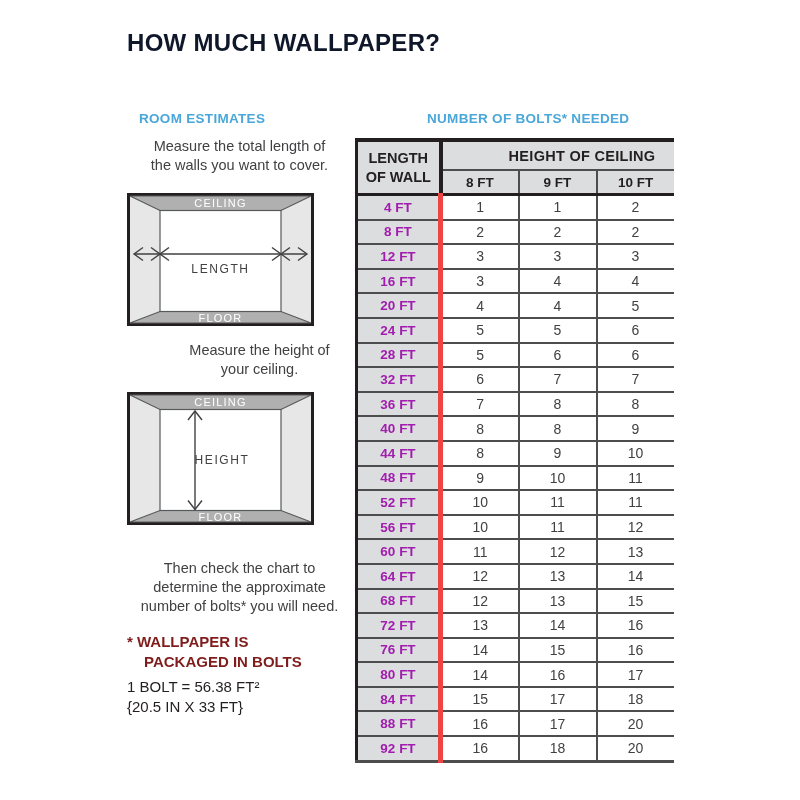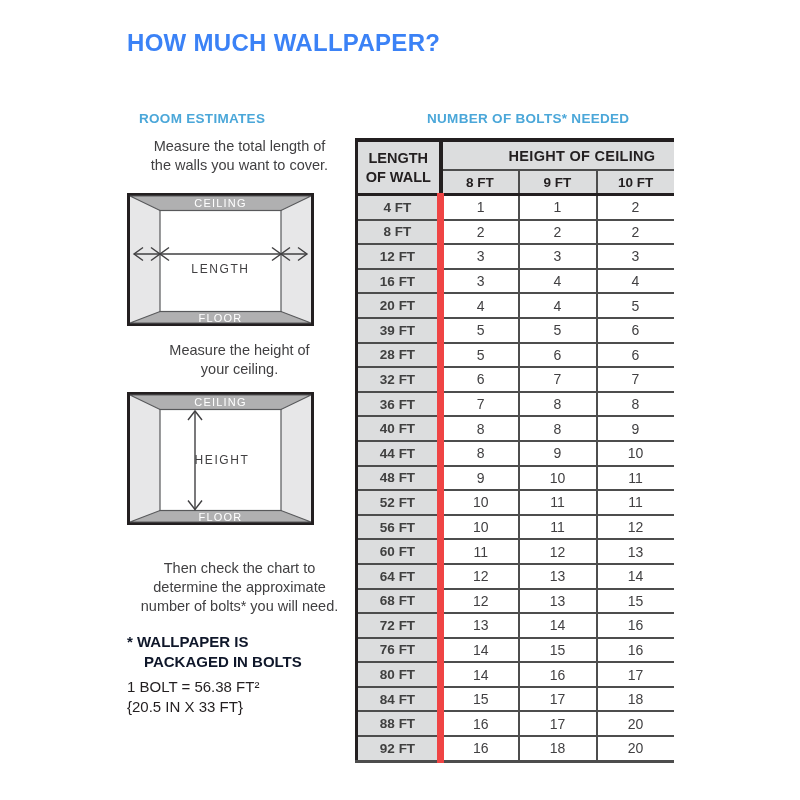--- a/index.html
+++ b/index.html
@@ -2,38 +2,38 @@
 <html><head>
 <meta charset="utf-8">
 <style>
   html, body { margin:0; padding:0; background:#ffffff; }
   .canvas {
     position:relative; width:800px; height:800px; background:#ffffff;
     font-family:"Liberation Sans", sans-serif; overflow:hidden;
   }
   .page-title {
     position:absolute; left:127px; top:29px;
-    font-size:24px; font-weight:bold; color:#3b82f6; letter-spacing:0.3px;
+    font-size:24px; font-weight:bold; color:#0f172a; letter-spacing:0.3px;
   }
   .section-heading {
     position:absolute; font-size:13.5px; font-weight:bold;
     color:#4BA7D9; letter-spacing:0.3px;
   }
   .heading-room { left:127px; top:111px;margin-left:12px; }
   .heading-table { left:427px; top:111px; }
   .para {
     position:absolute; left:127px; width:225px;
     font-size:14.5px; line-height:19px; color:#414042; white-space:pre-line;text-align:center;
   }
   .para-length { top:137px; }
-  .para-height { top:341px; }
+  .para-height { top:341px;margin-left:20px; }
   .para-chart  { top:559px; }
   .footnote {
     position:absolute; left:127px; top:632px;
-    font-size:15px; line-height:19.5px; font-weight:bold; color:#0f172a;
+    font-size:15px; line-height:19.5px; font-weight:bold; color:#7f1d1d;
   }
   .footnote .line2 { display:block; margin-left:17px; }
   .bolt-info {
     position:absolute; left:127px; top:677px;
     font-size:15px; line-height:20px; font-weight:normal; color:#231F20;
     white-space:pre-line;
   }
   .diagram { position:absolute; left:127px; }
   .diagram-length { top:193px; }
   .diagram-height { top:392px; }
@@ -60,22 +60,22 @@
   }
   .bolts-table .group-cell {
     background:#DCDDDE; font-weight:bold; font-size:14.5px; color:#231F20;
     height:27px; letter-spacing:0.3px;padding-left:48px;
   }
   .bolts-table tr.subhead th {
     background:#DCDDDE; font-weight:bold; font-size:13.5px; color:#231F20;
     height:22px; border-bottom:3px solid #231F20;
   }
   .bolts-table tbody th {
-    background:#DCDDDE; font-weight:bold; font-size:13.5px; color:#404040;
-    height:22.6px; border-right:7px solid #ef4444;
+    background:#DCDDDE; font-weight:bold; font-size:13.5px; color:#a21caf;
+    height:22.6px; border-right:5px solid #ef4444;
   }
   .bolts-table tbody td {
     background:#ffffff; font-size:14px; color:#414042; height:22.6px;
   }
   .bolts-table tbody tr:last-child th,
   .bolts-table tbody tr:last-child td { border-bottom:3px solid #4D4D4D; }
 </style>
 </head>
 <body>
 
@@ -183,21 +183,21 @@
           <td>4</td>
           <td>4</td>
         </tr>
         <tr>
           <th>20 FT</th>
           <td>4</td>
           <td>4</td>
           <td>5</td>
         </tr>
         <tr>
-          <th>39 FT</th>
+          <th>24 FT</th>
           <td>5</td>
           <td>5</td>
           <td>6</td>
         </tr>
         <tr>
           <th>28 FT</th>
           <td>5</td>
           <td>6</td>
           <td>6</td>
         </tr>

